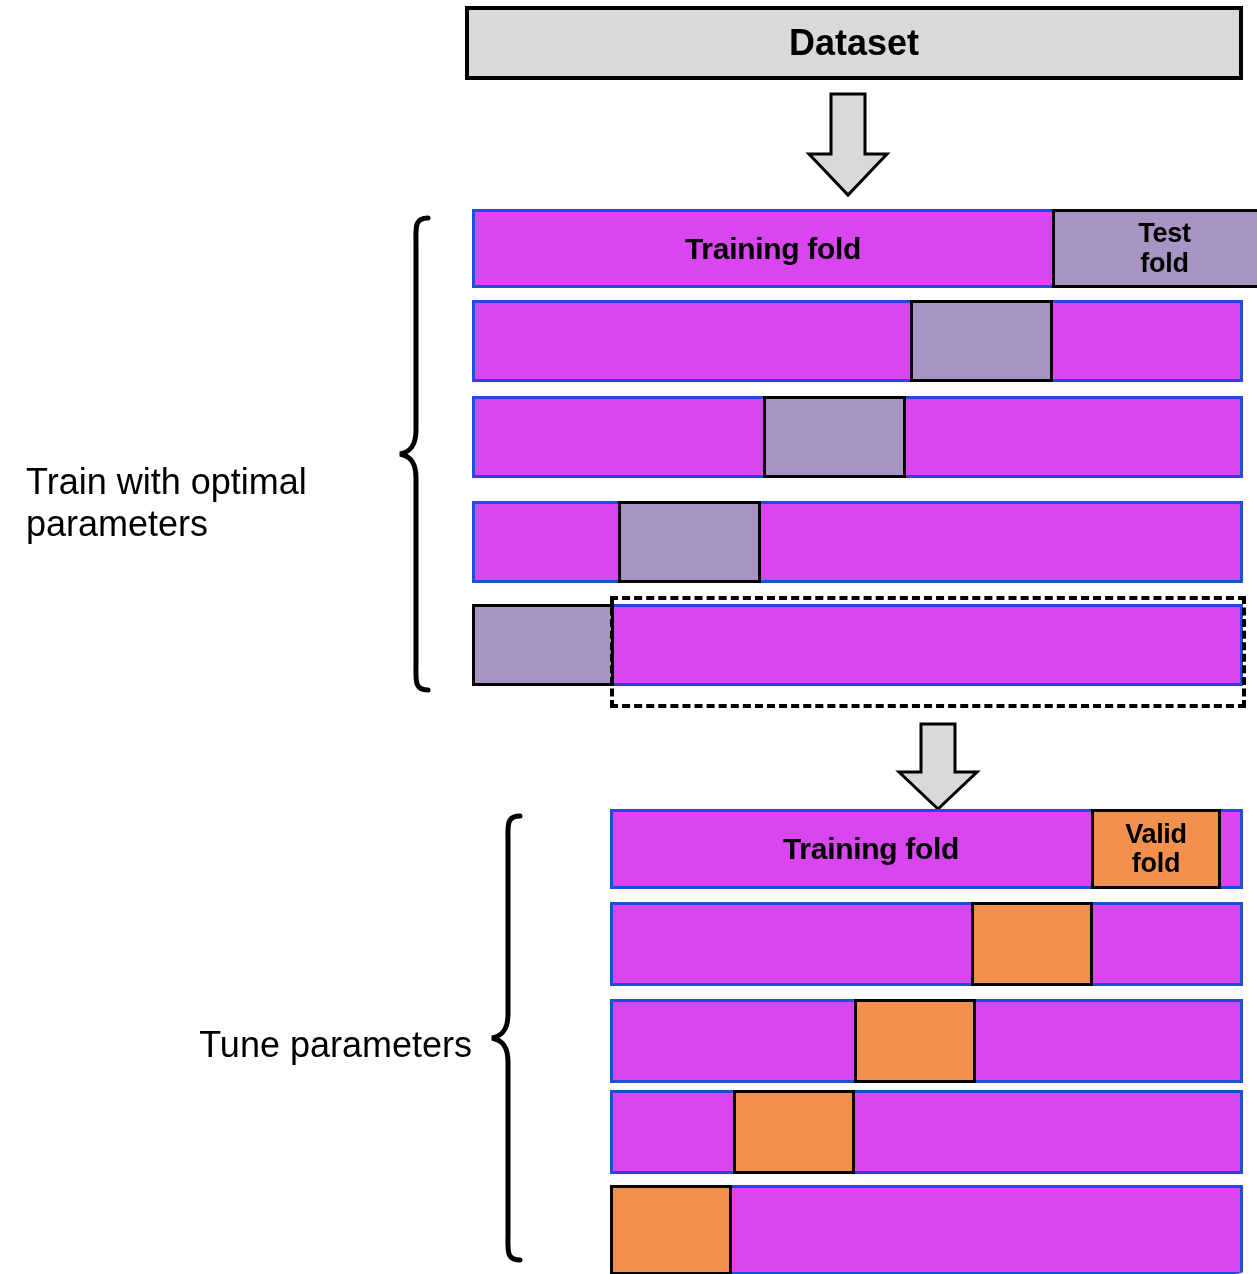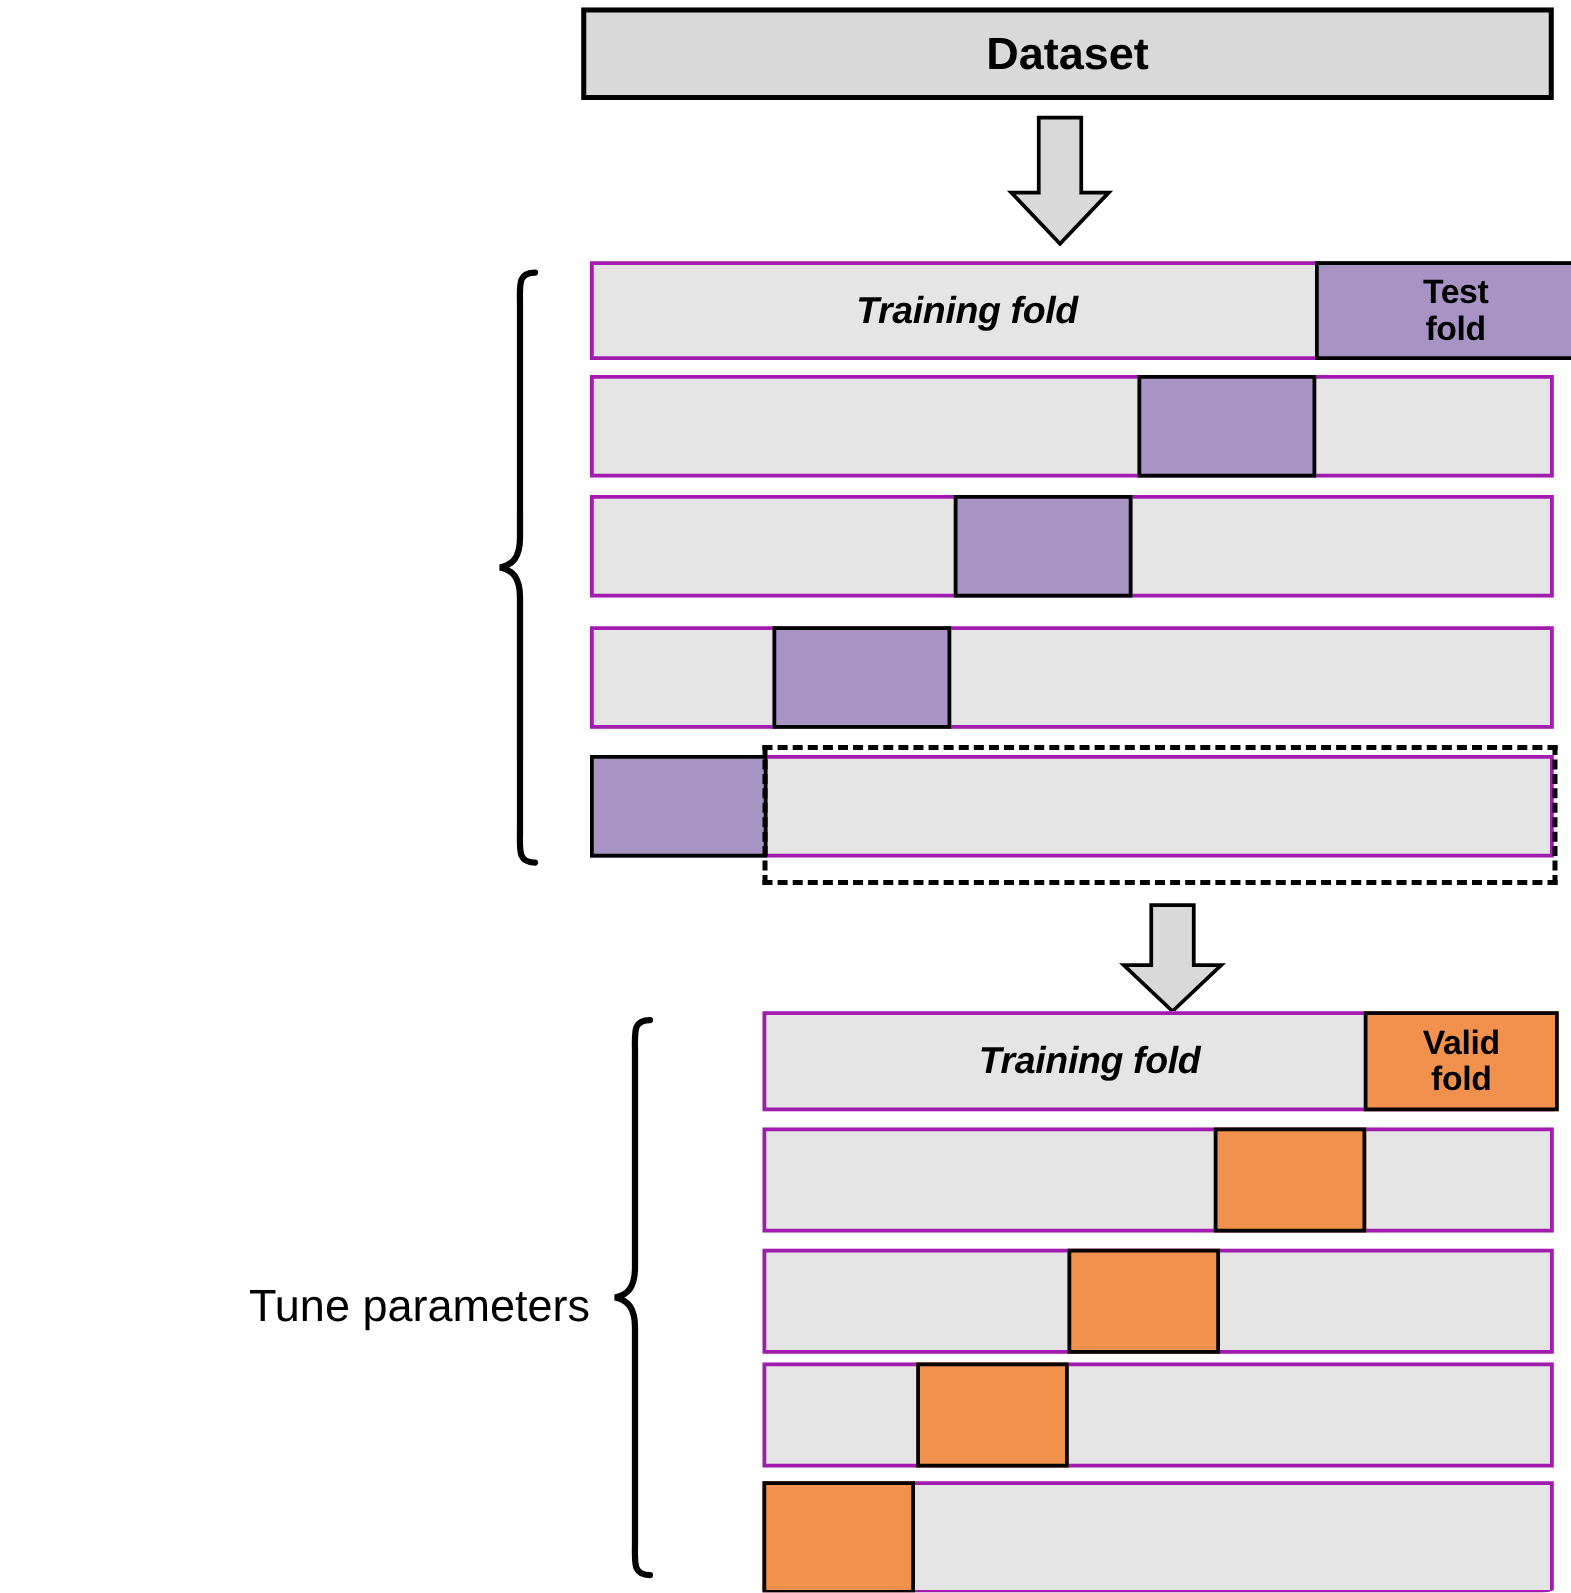--- a/index.html
+++ b/index.html
@@ -15,26 +15,25 @@
     position: relative;
     width: 1257px;
     height: 1274px;
     background: #ffffff;
     overflow: hidden;
     border-radius: 23px;
   }
   .bar {
     position: absolute;
     box-sizing: border-box;
-    border: 3px solid #a21caf;
-    background: #e5e5e5;
+    border: 3px solid #1d4ed8;
+    background: #d946ef;
     display: flex;
     align-items: center;
     justify-content: center;
-    font-style: italic;
   }
   .seg {
     position: absolute;
     box-sizing: border-box;
     border: 3px solid #000000;
     display: flex;
     align-items: center;
     justify-content: center;
     text-align: center;
     line-height: 1.08;
@@ -97,20 +96,24 @@
 <div id="canvas">
 
   <div class="title-box" style="left:465px; top:6px; width:778px; height:74px;">
     <span>Dataset</span>
   </div>
 
   <svg class="arrow" style="left:805px; top:92px;" width="86" height="106" viewBox="0 0 86 106">
     <polygon points="26,2 60,2 60,62 82,62 43,103 4,62 26,62" fill="#d9d9d9" stroke="#000000" stroke-width="3" stroke-linejoin="miter"></polygon>
   </svg>
 
+  <div class="side-label" style="left:26px; top:443px; width:370px;">
+    <div class="loop-sub">Train with optimal
+parameters</div>
+  </div>
 
   <svg class="brace" style="left:396px; top:214px;" width="36" height="480" viewBox="0 0 36 480">
     <path d="M32 4 C 18 4, 20 14, 20 30 L20 216 C20 232, 14 238, 4 240
              C14 242, 20 248, 20 264 L20 450 C20 466, 18 476, 32 476" fill="none" stroke="#000000" stroke-width="5" stroke-linecap="round"></path>
   </svg>
 
   <div class="bar" style="left:472px; top:209px; width:771px; height:79px;">
     <span class="bar-label" style="position:absolute; left:210px;">Training fold</span>
   </div>
   <div class="seg purple" style="left:1052px; top:209px; width:225px; height:79px;">
@@ -143,21 +146,21 @@
   </div>
 
   <svg class="brace" style="left:488px; top:812px;" width="36" height="452" viewBox="0 0 36 452">
     <path d="M32 4 C 18 4, 20 14, 20 30 L20 202 C20 218, 14 224, 4 226
              C14 228, 20 234, 20 250 L20 422 C20 438, 18 448, 32 448" fill="none" stroke="#000000" stroke-width="5" stroke-linecap="round"></path>
   </svg>
 
   <div class="bar" style="left:610px; top:809px; width:633px; height:80px;">
     <span class="bar-label" style="position:absolute; left:170px;">Training fold</span>
   </div>
-  <div class="seg orange" style="left:1091px; top:809px; width:156px; height:80px;">
+  <div class="seg orange" style="left:1091px; top:809px; width:130px; height:80px;">
     <span class="seg-label">
       <span>Valid</span><br>
       <span>fold</span>
     </span>
   </div>
 
   <div class="bar" style="left:610px; top:902px; width:633px; height:84px;"></div>
   <div class="seg orange" style="left:971px; top:902px; width:122px; height:84px;"></div>
 
   <div class="bar" style="left:610px; top:999px; width:633px; height:84px;"></div>

